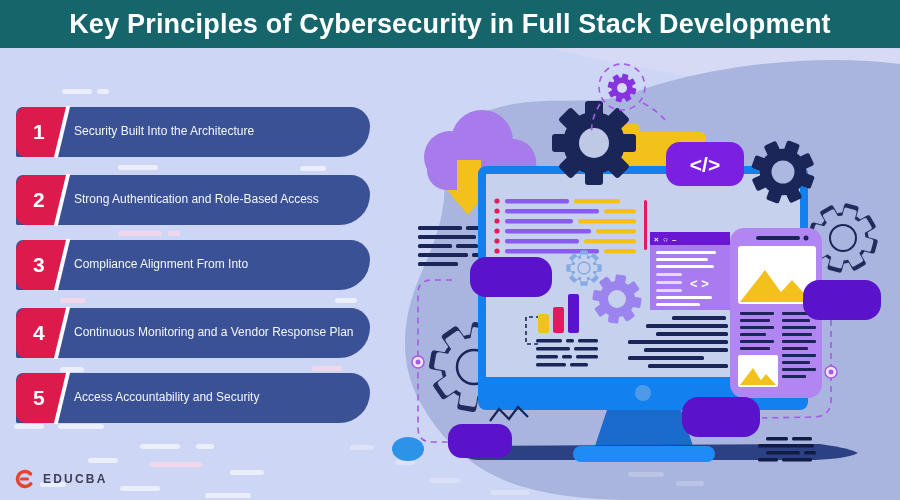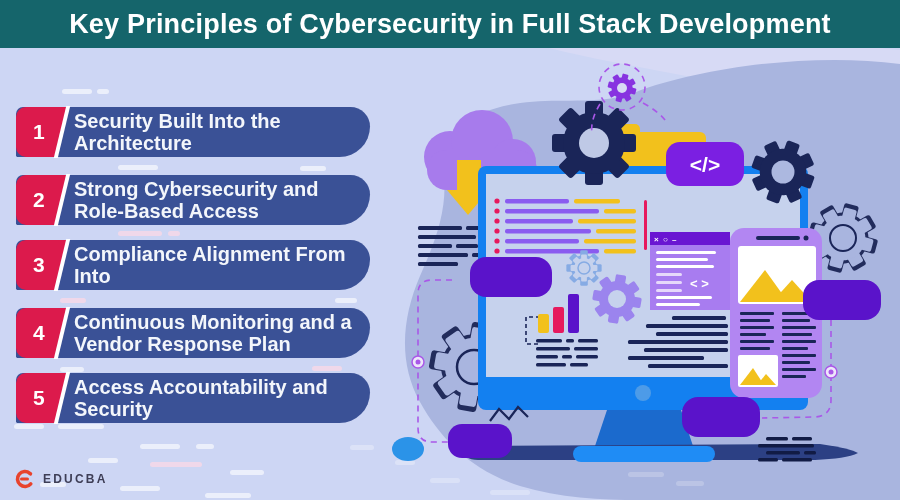--- a/index.html
+++ b/index.html
@@ -8,21 +8,21 @@
   .art{position:absolute;left:0;top:0;z-index:1;}
   
   .banner{position:absolute;left:0;top:0;width:900px;height:48px;z-index:3;
           background:var(--banner_bg,#15656B);display:flex;align-items:center;justify-content:center;}
   .banner h1{margin:0;color:#fff;font-size:27px;font-weight:800;letter-spacing:.2px;white-space:nowrap;}
   
   .item{position:absolute;left:16px;width:354px;height:50px;z-index:2;}
   .item .bar{position:absolute;inset:0;background:var(--item_bar,#3A5196);
              border-radius:10px 28px 44px 2px;display:flex;align-items:center;
              box-sizing:border-box;padding:2px 4px 2px 58px;color:#F3F6FB;
-             font-weight:700;font-size:20px;line-height:1.1;}
+             font-weight:400;font-size:12px;line-height:1.1;}
   .item .tab{position:absolute;left:0;top:0;width:52px;height:50px;z-index:2;
              background:var(--item_tab,#DC1A4C);border-radius:10px 0 0 10px;
              clip-path:polygon(0 0,100% 0,77% 100%,0 100%);
              display:flex;align-items:center;}
   .item .tab span{margin-left:17px;color:#fff;font-weight:700;font-size:21px;}
   .item .slash{position:absolute;left:44px;top:-1px;width:4px;height:52px;background:#fff;
                transform:skewX(-13.5deg);z-index:3;}
   .i1{top:107px}.i2{top:175px}.i3{top:240px}.i4{top:308px}.i5{top:373px}
   
   .logo{position:absolute;left:14px;top:468px;display:flex;align-items:center;gap:7px;z-index:3;}
@@ -318,21 +318,21 @@
   </header>
 
   <div class="item i1">
     <div class="bar">Security Built Into the Architecture</div>
     <div class="slash"></div>
     <div class="tab">
         <span>1</span>
       </div>
   </div>
   <div class="item i2">
-    <div class="bar">Strong Cybersecurity and Role-Based Access</div>
+    <div class="bar">Strong Authentication and Role-Based Access</div>
     <div class="slash"></div>
     <div class="tab">
         <span>2</span>
       </div>
   </div>
   <div class="item i3">
     <div class="bar">Compliance Alignment From Into</div>
     <div class="slash"></div>
     <div class="tab">
         <span>3</span>

